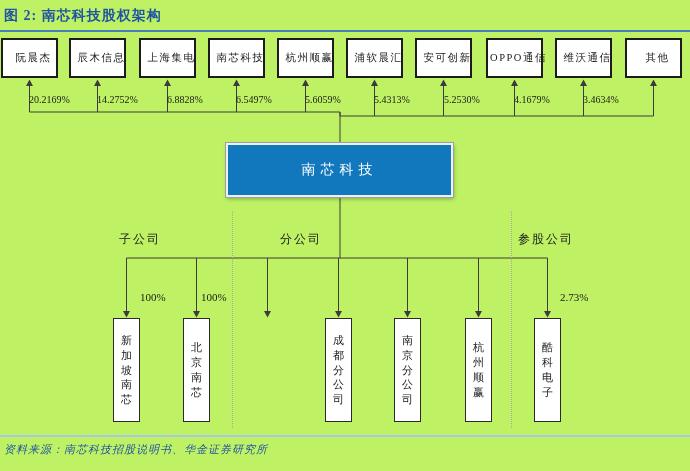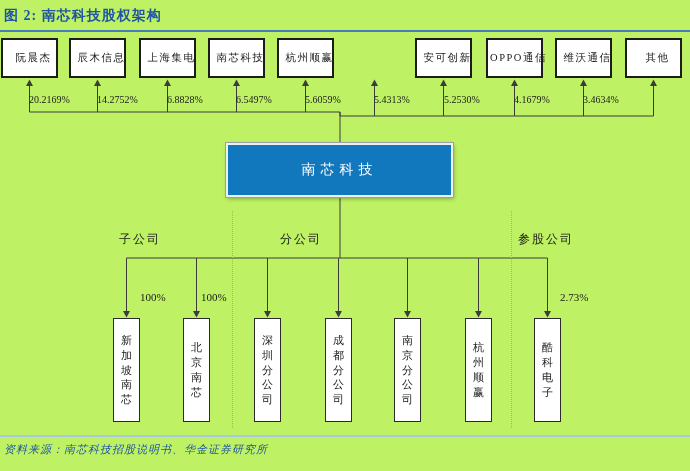--- a/index.html
+++ b/index.html
@@ -119,20 +119,23 @@
     </div>
   <div class="sh-box" style="left:139px">
       <span>上海集电</span>
     </div>
   <div class="sh-box" style="left:208px">
       <span>南芯科技</span>
     </div>
   <div class="sh-box" style="left:277px">
       <span>杭州顺赢</span>
     </div>
+  <div class="sh-box" style="left:346px">
+      <span>浦软晨汇</span>
+    </div>
   <div class="sh-box" style="left:415px">
       <span>安可创新</span>
     </div>
   <div class="sh-box" style="left:486px">
       <span>OPPO通信</span>
     </div>
   <div class="sh-box" style="left:555px">
       <span>维沃通信</span>
     </div>
   <div class="sh-box" style="left:625px">
@@ -158,23 +161,20 @@
   <div class="section-label" style="left:503px">参股公司</div>
   <div class="dotted-sep" style="left:232px"></div>
   <div class="dotted-sep" style="left:511px"></div>
 
   <div class="ent-box" style="left:183px">
       <span>北京南芯</span>
     </div>
   <div class="ent-box" style="left:113px">
       <span>新加坡南芯</span>
     </div>
-  <div class="ent-box" style="left:254px">
-      <span>深圳分公司</span>
-    </div>
   <div class="ent-box" style="left:325px">
       <span>成都分公司</span>
     </div>
   <div class="ent-box" style="left:394px">
       <span>南京分公司</span>
     </div>
   <div class="ent-box" style="left:465px">
       <span>杭州顺赢</span>
     </div>
   <div class="ent-box" style="left:534px">

